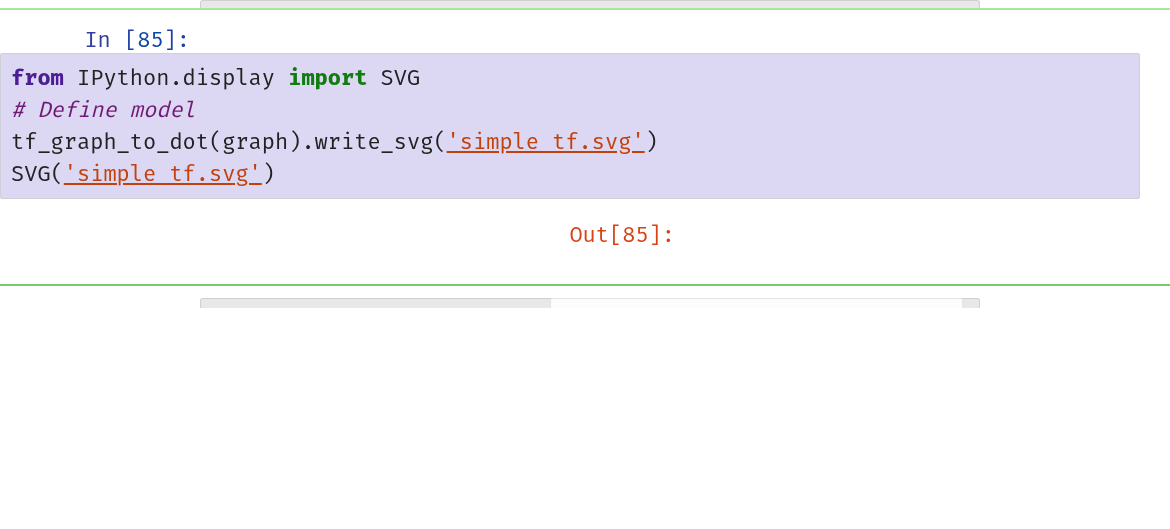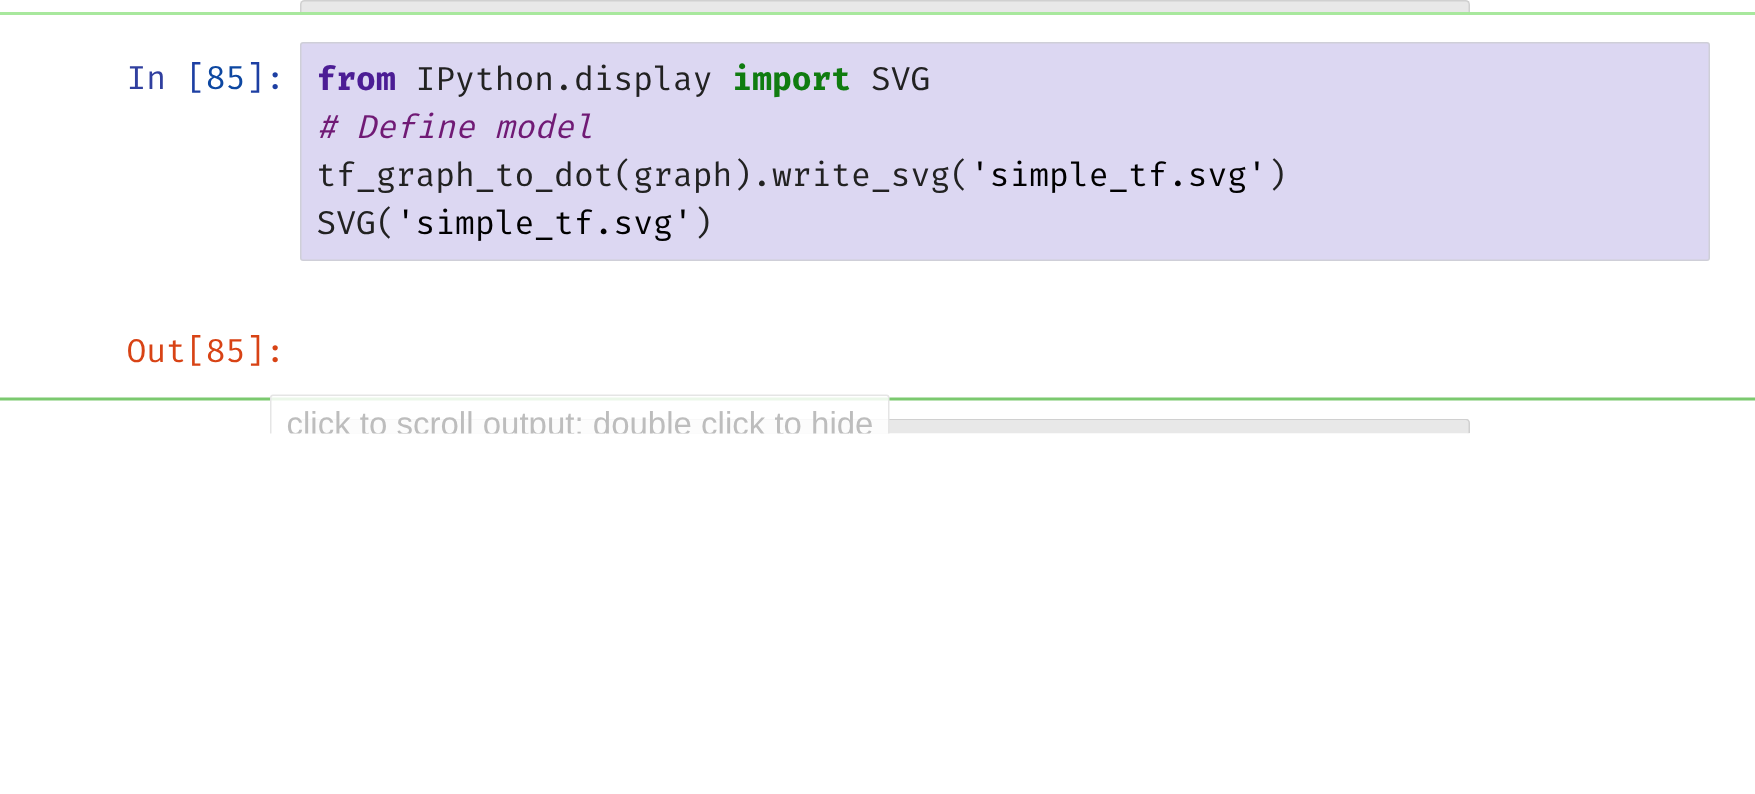--- a/index.html
+++ b/index.html
@@ -7,21 +7,22 @@
       font-family: "Helvetica Neue", Helvetica, Arial, sans-serif;
       font-size: 14px;
       background: #fff;
       width: 1170px;
     }
     .hr-fade-top { height: 8px; background: #e8e8e8; margin: 0 190px 0 200px; border-radius: 3px 3px 0 0; border: 1px solid #d0d0d0; border-bottom:none; }
     .cell-divider-green { height: 2px; background: #7bc96f; }
     .cell-divider-green.light { background: #a8e89d; }
     .cell {
       display: flex;
-      padding: 18px 0;
+      padding: 6px 0;
+      flex-direction: column;
     }
     .prompt {
       width: 200px;
       text-align: right;
       padding: 10px 10px 0 0;
       font-family: "Fira Mono","DejaVu Sans Mono",Menlo,Consolas,monospace;
       font-size: 22px;
       color: #303f9f;
       flex-shrink: 0;
     }
@@ -40,21 +41,21 @@
       font-size: 22px;
       line-height: 1.45;
       white-space: pre;
       color: #222;
       overflow: hidden;
     }
     .kw { color: #4c1d95; font-weight: bold; }
     .imp { color: #107c10; font-weight: bold; text-align: center; }
     .ident { color: #222; margin-top: 46px; }
     .comment { color: #701a75; font-style: italic; }
-    .str { color: #000000; }
+    .str { color: #c2410c; text-decoration: underline; }
     .paren { color: #222; }
     .output-cell { align-items: center; }
     .output-area { flex: 1; position: relative; padding: 10px 30px 20px 0; }
     .tooltip {
       position: absolute;
       left: -20px;
       top: 50px;
       background: rgba(255,255,255,0.85);
       border: 1px solid #e5e5e5;
       color: #bdbdbd;

